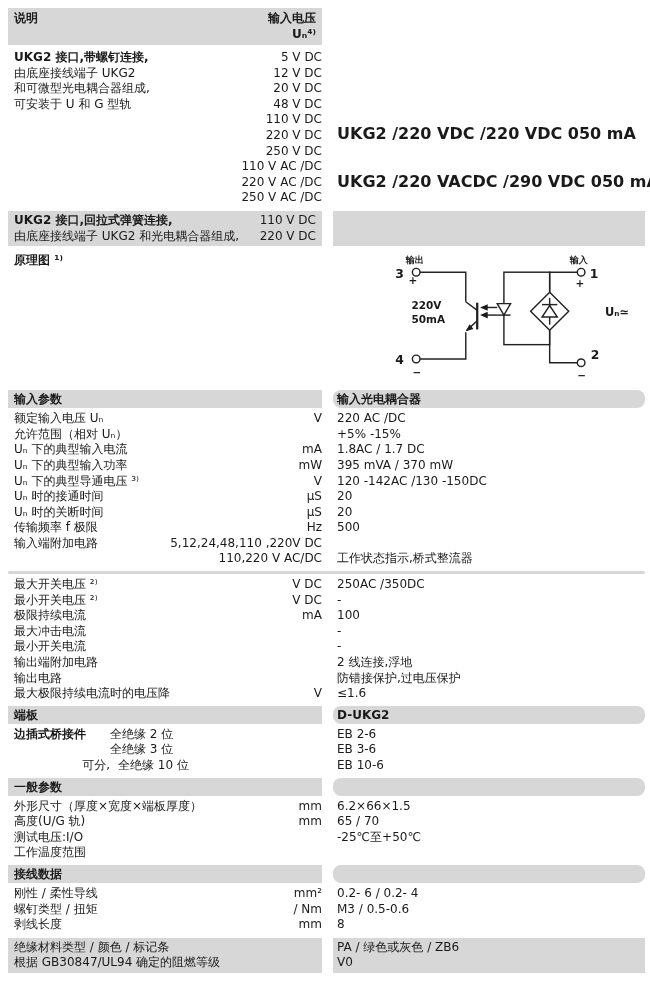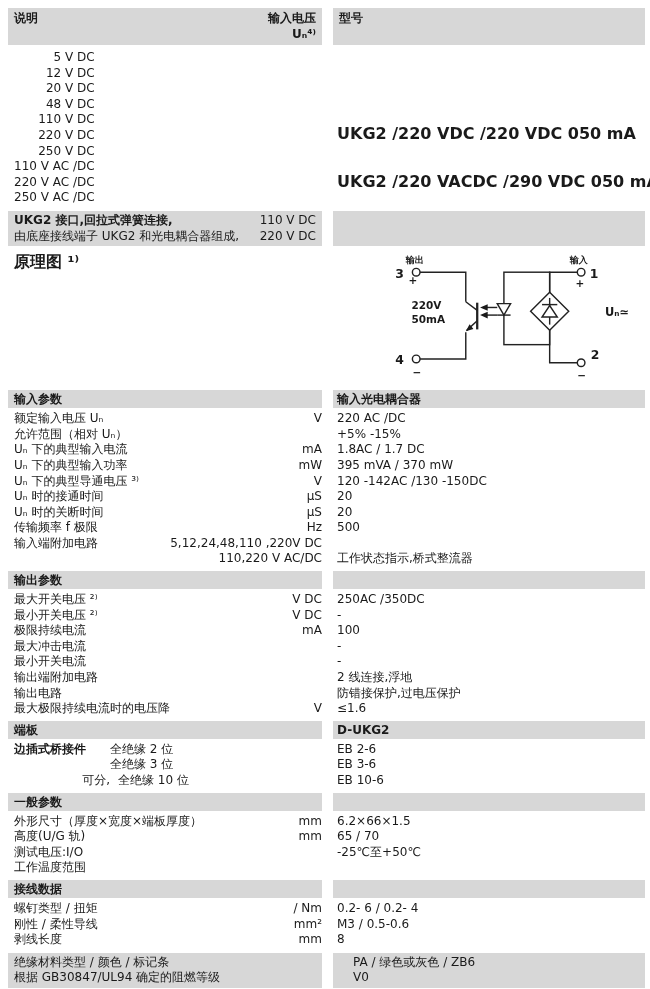--- a/index.html
+++ b/index.html
@@ -21,29 +21,29 @@
   .intro{margin-top:5px;}
   .intro-l{display:flex;padding:0 0 0 6px;}
   .desc{flex:1;}
   .volts{text-align:right;padding-right:0;}
   .intro-r{padding:76px 0 0 4px;}
   .model{font-weight:bold;font-size:16px;line-height:15px;white-space:nowrap;}
   .model + .model{margin-top:33px;}
   
   .info-band{margin-top:5px;}
   .info-band .lcol,.info-band .rcol{padding:2px 6px 2px;}
-  .info-band .rcol{padding-left:20px;}
+  .info-band .rcol{padding-left:4px;}
   
   .diag{margin-top:4px;}
-  .diag .lcol{padding:2px 0 0 6px;font-size:16px;}
+  .diag .lcol{padding:2px 0 0 6px;font-size:12px;}
   .diag .rcol{padding:2px 0 0 26px;}
   
   .sec{margin:4px 0 3px;}
   .sec .lcol,.sec .rcol{padding:2px 6px 1px;font-weight:bold;font-size:12px;line-height:15px;}
-  .sec .rcol{padding-left:4px;}
+  .sec .rcol{padding-left:4px;border-radius:8px;}
   
   .rows{margin-bottom:2px;}
   .rows .lcol{padding-left:6px;}
   .rows .rcol{padding-left:4px;}
   .val{white-space:nowrap;overflow:hidden;}
   
   .ep-left{width:96px;flex:none;white-space:nowrap;}
   .ep-left.ta-r{text-align:right;padding-right:8px;}
   .ep-mid{flex:1;white-space:nowrap;}
   svg text{font-family:"DejaVu Sans","Liberation Sans",sans-serif;fill:#1a1a1a;}
@@ -54,27 +54,30 @@
 <div class="page">
 
   <div class="grid hdr">
     <div class="lcol band hdr-l">
       <span>说明</span>
       <span class="hdr-volt">
         <div>输入电压</div>
         <div>Uₙ⁴⁾</div>
       </span>
     </div>
-    <div class="rcol band">
-      <span>型号</span>
-    </div>
   </div>
 
   <div class="grid intro">
     <div class="lcol intro-l">
+      <div class="desc">
+        <div class="row b">UKG2 接口,带螺钉连接,</div>
+        <div class="row">由底座接线端子 UKG2</div>
+        <div class="row">和可微型光电耦合器组成,</div>
+        <div class="row">可安装于 U 和 G 型轨</div>
+      </div>
       <div class="volts">
         <div class="row" style="justify-content:flex-end">5 V DC</div>
         <div class="row" style="justify-content:flex-end">12 V DC</div>
         <div class="row" style="justify-content:flex-end">20 V DC</div>
         <div class="row" style="justify-content:flex-end">48 V DC</div>
         <div class="row" style="justify-content:flex-end">110 V DC</div>
         <div class="row" style="justify-content:flex-end">220 V DC</div>
         <div class="row" style="justify-content:flex-end">250 V DC</div>
         <div class="row" style="justify-content:flex-end">110 V AC /DC</div>
         <div class="row" style="justify-content:flex-end">220 V AC /DC</div>
@@ -215,21 +218,20 @@
       <div class="row val">120 -142AC /130 -150DC</div>
       <div class="row val">20</div>
       <div class="row val">20</div>
       <div class="row val">500</div>
       <div class="row val"></div>
       <div class="row val">工作状态指示,桥式整流器</div>
     </div>
   </div>
 
   <div class="grid sec">
-    <div class="lcol band"><span>输出参数</span></div>
     <div class="rcol band"><span></span></div>
   </div>
   <div class="grid rows">
     <div class="lcol">
       <div class="row">
           <span class="lbl">最大开关电压 ²⁾</span>
           <span class="unit">V DC</span>
         </div>
       <div class="row">
           <span class="lbl">最小开关电压 ²⁾</span>
@@ -328,26 +330,26 @@
     </div>
   </div>
 
   <div class="grid sec">
     <div class="lcol band"><span>接线数据</span></div>
     <div class="rcol band"><span></span></div>
   </div>
   <div class="grid rows">
     <div class="lcol">
       <div class="row">
+          <span class="lbl">刚性 / 柔性导线</span>
+          <span class="unit">mm²</span>
+        </div>
+      <div class="row">
           <span class="lbl">螺钉类型 / 扭矩</span>
           <span class="unit">/ Nm</span>
-        </div>
-      <div class="row">
-          <span class="lbl">刚性 / 柔性导线</span>
-          <span class="unit">mm²</span>
         </div>
       <div class="row">
           <span class="lbl">剥线长度</span>
           <span class="unit">mm</span>
         </div>
     </div>
     <div class="rcol">
       <div class="row val">0.2- 6 / 0.2- 4</div>
       <div class="row val">M3 / 0.5-0.6</div>
       <div class="row val">8</div>

